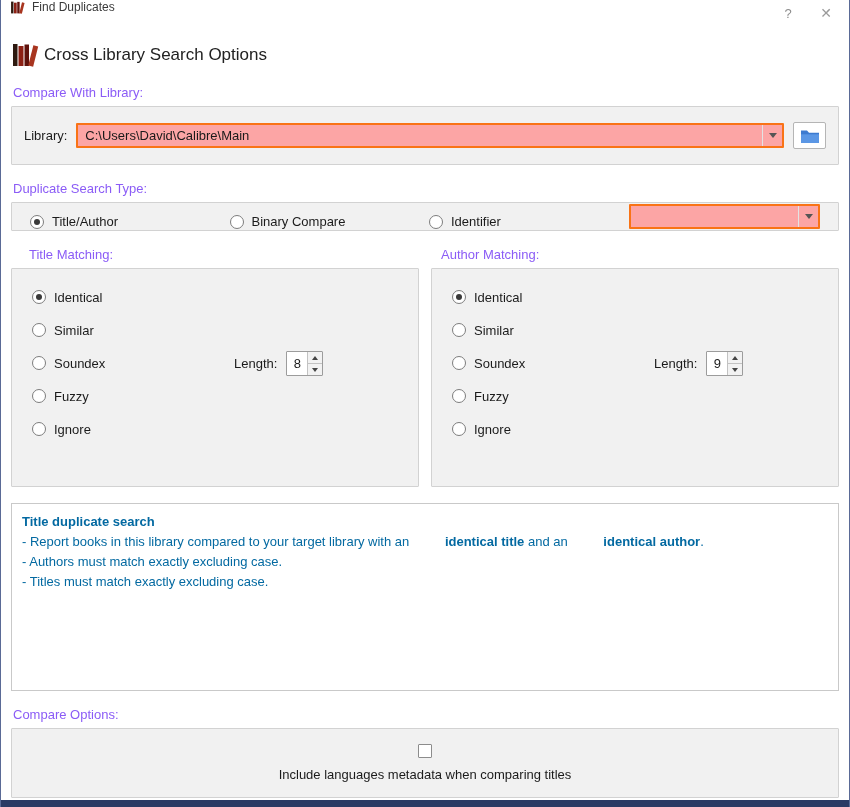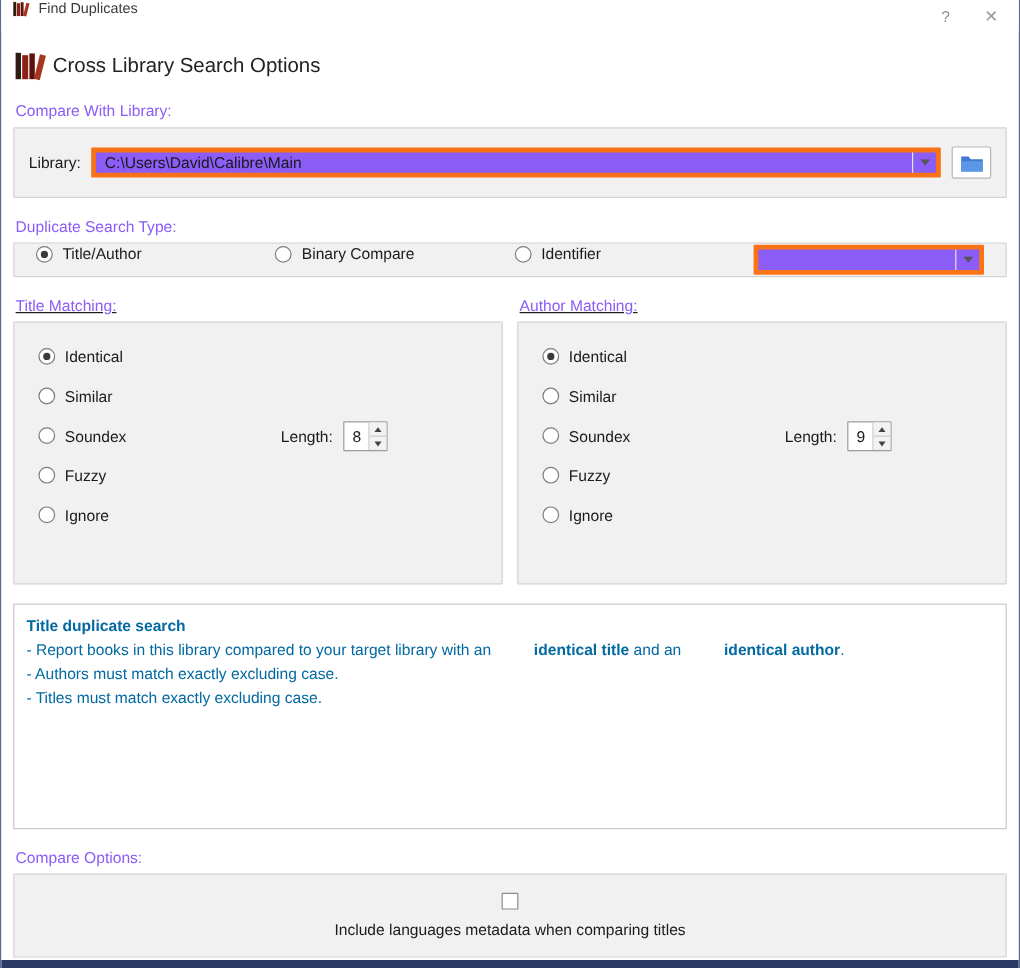--- a/index.html
+++ b/index.html
@@ -19,42 +19,42 @@
   .tbtn { width:38px; height:26px; display:flex; align-items:center; justify-content:center;
           color:#8d8d8d; font-size:13px; cursor:default; }
   .tbtn.close { font-size:14px; color:#9a9a9a; }
 
   
   .header { display:flex; align-items:center; gap:5px; padding:15px 12px 0 10px; }
   .header-title { font-size:17px; color:#222; }
 
   
   .section-label { font-size:13px; color:#8b5cf6; margin:16px 12px 6px 12px; }
-  .match-labels { display:grid; grid-template-columns:1fr 1fr; gap:12px; margin:16px 10px 6px 10px;text-decoration:underline; }
+  .match-labels { display:grid; grid-template-columns:1fr 1fr; gap:12px; margin:16px 10px 6px 26px; }
   .match-labels .section-label { margin:0 0 0 2px; }
 
   
   .panel { margin:0 10px; background:#f1f1f1; border:1px solid #d2d2d2; border-radius:1px; }
 
   
   .library-row { display:flex; align-items:center; padding:15px 12px; gap:9px; }
   .field-label { font-size:13px; flex:none; }
-  .combobox { height:25px; background:#8b5cf6; border:4px solid #f97316; border-radius:1px;
+  .combobox { height:25px; background:#fca5a5; border:2px solid #f97316; border-radius:1px;
               display:flex; align-items:center; }
   .combobox.grow { flex:1; }
   .combobox .value { flex:1; padding:0 7px; font-size:13px; white-space:nowrap; overflow:hidden; color:#1a1a1a; }
   .combo-arrow { width:20px; height:100%; display:flex; align-items:center; justify-content:center;
                  border-left:1px solid #e3e3e3; }
   .arrow-down { width:0; height:0; border-left:4px solid transparent; border-right:4px solid transparent;
                 border-top:5px solid #555; }
   .browse-btn { width:33px; height:27px; background:#fff; border:1px solid #b5b5b5; border-radius:2px;
                 display:flex; align-items:center; justify-content:center; flex:none; cursor:default; }
 
   
-  .searchtype-row { display:flex; align-items:flex-start; padding:1px 18px; }
+  .searchtype-row { display:flex; align-items:flex-end; padding:1px 18px; }
   .radio-item { display:flex; align-items:center; gap:8px; font-size:13px; cursor:default; }
   .w200 { width:200px; }
   .id-combo { width:192px; margin-left:auto; }
 
   .radio { width:14px; height:14px; border:1px solid #7d7d7d; border-radius:50%; background:#fff;
            position:relative; flex:none; }
   .radio.checked::after { content:""; position:absolute; left:3px; top:3px; right:3px; bottom:3px;
                           border-radius:50%; background:#3a3a3a; }
 
   

